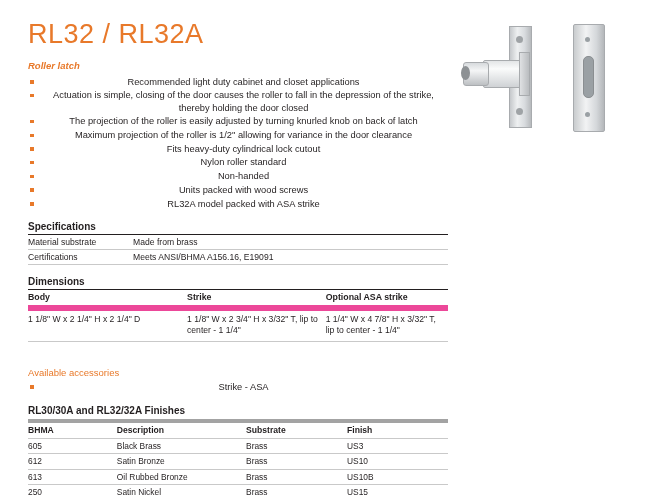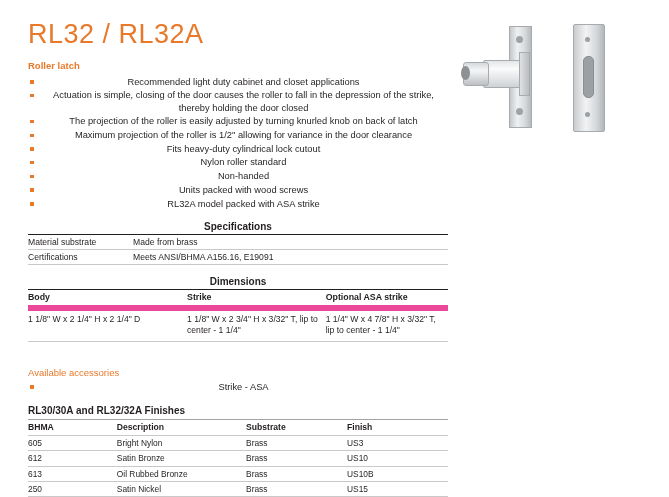--- a/index.html
+++ b/index.html
@@ -31,20 +31,21 @@
     font-weight: normal;
     letter-spacing: 0.5px;
     margin: 0 0 10px 0;
     line-height: 1.1;
   }
   .subhead {
     font-size: 9.5px;
     font-weight: bold;
     color: #e8792a;
     margin: 0 0 5px 0;
+    font-style: italic;
   }
   ul.bullets {
     list-style: none;
     margin: 2px;
     padding: 0;
     text-align: center;
   }
   ul.bullets li {
     position: relative;
     padding-left: 11px;
@@ -60,21 +61,20 @@
     top: 4.5px;
     width: 3.5px;
     height: 3.5px;
     background: #e8792a;
   }
   .section-head {
     font-size: 10px;
     font-weight: bold;
     color: #231f20;
     margin: 11px 0 2px 0;
-    text-align: center;
   }
   .rule-dark {
     border-top: 1px solid #231f20;
     height: 0;
     font-size: 0;
     line-height: 0;
   }
   table.spec {
     width: 100%;
     border-collapse: collapse;
@@ -124,21 +124,21 @@
     width: 100%;
     border-collapse: collapse;
     font-size: 8.4px;
     table-layout: fixed;
   }
   table.fin th {
     text-align: left;
     font-weight: bold;
     font-size: 8.6px;
     padding: 2.5px 4px 2.5px 0;
-    border-top: 1px solid #a3a3a3;
+    border-top: 4px solid #a3a3a3;
     border-bottom: 1px solid #c9c9c9;
   }
   table.fin td {
     padding: 2.2px 4px 2.2px 0;
     border-bottom: 1px solid #c9c9c9;
     margin-left: 45px;
   }
   
   .product {
     position: absolute;
@@ -318,21 +318,21 @@
         <tr>
           <th style="width:21%">BHMA</th>
           <th style="width:31%">Description</th>
           <th style="width:24%">Substrate</th>
           <th style="width:24%">Finish</th>
         </tr>
       </thead>
       <tbody>
         <tr>
           <td>605</td>
-          <td>Bright Nylon</td>
+          <td>Black Brass</td>
           <td>Brass</td>
           <td>US3</td>
         </tr>
         <tr>
           <td>612</td>
           <td>Satin Bronze</td>
           <td>Brass</td>
           <td>US10</td>
         </tr>
         <tr>

